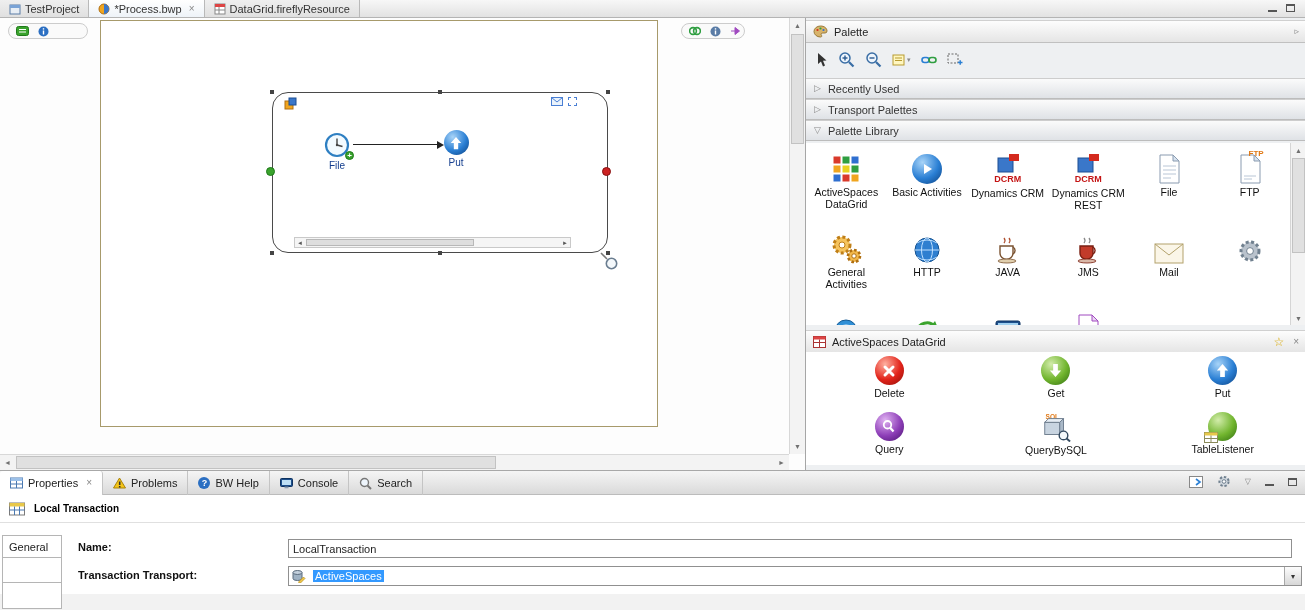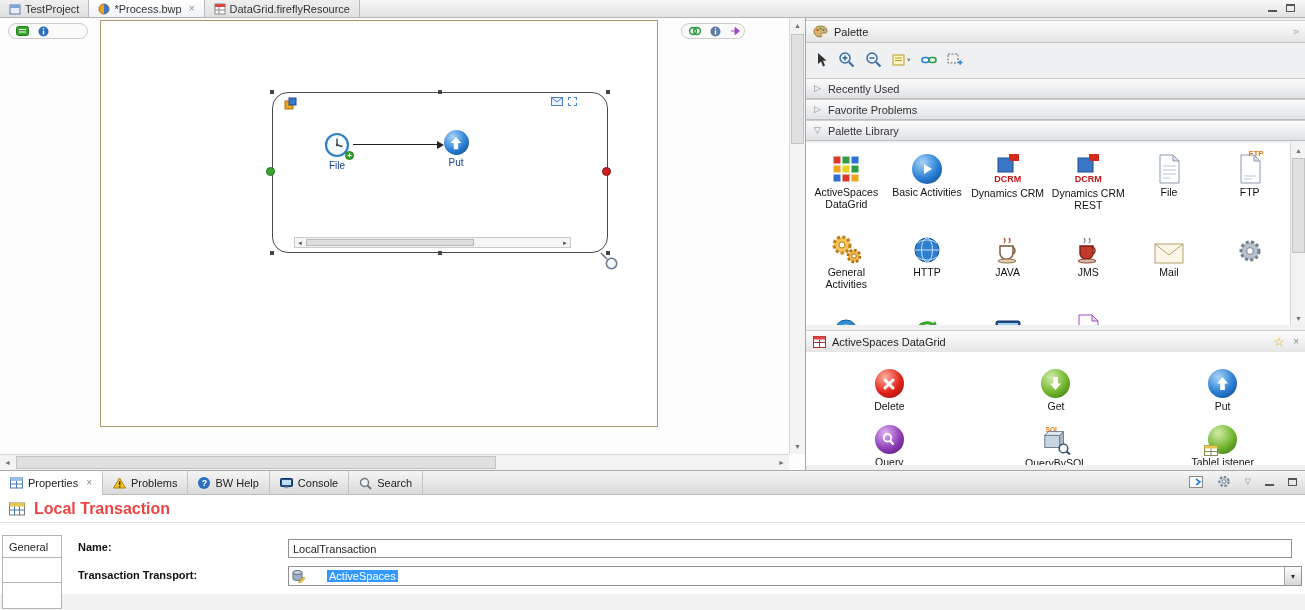--- a/index.html
+++ b/index.html
@@ -52,41 +52,41 @@
 .tbtn{height:19px;display:flex;align-items:center;justify-content:center;cursor:pointer;gap:1px}
 .psec{position:absolute;left:0;width:500px;height:21px;background:linear-gradient(#fbfbfb,#dfe2e6);border-top:1px solid #cdcdcd;border-bottom:1px solid #bcbcbc;display:flex;align-items:center;gap:7px;padding:0 8px;color:#333;cursor:pointer}
 .tri{color:#8a8a8a;font-size:9px;line-height:1}
 #palgrid{position:absolute;left:0;top:125px;width:484px;height:182px;background:#fff;overflow:hidden;display:grid;grid-template-columns:repeat(6,1fr);grid-auto-rows:80px;padding-top:3px}
 .pal-item{display:flex;flex-direction:column;align-items:center;padding-top:2px;cursor:pointer}
 .pal-icon{height:36px;display:flex;align-items:flex-end;justify-content:center;position:relative}
 .pal-badge{color:#c41414;font-weight:bold;font-size:9px;line-height:1.2}
 .ftpbadge{position:absolute;right:-2px;top:1px;color:#e07814;font-weight:bold;font-size:8px}
 .pal-label{text-align:center;font-size:10.5px;line-height:1.15;margin-top:2px;color:#111;width:78px}
 #palsb{position:absolute;left:484px;top:125px;width:16px;height:182px;background:#f3f3f3;border-left:1px solid #d5d5d5}
-#dggrid{position:absolute;left:0;top:334px;width:500px;height:113px;background:#fff;display:grid;grid-template-columns:repeat(3,1fr);grid-auto-rows:56px;padding-top:17px;overflow:hidden}
+#dggrid{position:absolute;left:0;top:334px;width:500px;height:113px;background:#fff;display:grid;grid-template-columns:repeat(3,1fr);grid-auto-rows:56px;padding-top:4px;overflow:hidden}
 .dg-item{display:flex;flex-direction:column;align-items:center;cursor:pointer}
 .dg-label{font-size:10.5px;margin-top:2px;color:#111}
 .starbtn{color:#d8a800;font-size:12px;cursor:pointer}
 .qcircle{width:12px;height:12px;border-radius:50%;background:#2b6fc2;color:#fff;font-size:9px;font-weight:bold;display:flex;align-items:center;justify-content:center}
 
 
 #bottom{position:absolute;left:0;top:470px;width:1305px;height:124px;background:#fff;border-top:1px solid #a8a8a8}
 #btabs{position:absolute;left:0;top:0;width:1305px;height:24px;background:linear-gradient(#f5f5f5,#dadada);border-bottom:1px solid #bcbcbc;display:flex}
 .btab{height:24px;display:flex;align-items:center;gap:5px;padding:0 10px;border-right:1px solid #c4c4c4;color:#222;cursor:pointer;white-space:nowrap}
 .btab.active{background:#fff;border-top-left-radius:3px;border-top-right-radius:3px}
 #btools{position:absolute;right:8px;top:4px;display:flex;align-items:center;gap:14px}
 #bhead{position:absolute;left:0;top:24px;width:1305px;height:28px;background:#fff;display:flex;align-items:center;gap:9px;padding:0 9px;border-bottom:1px solid #e0e0e0}
-#btitle{font-size:16px;font-weight:bold;color:#ef4444}
+#btitle{font-size:10px;font-weight:bold;color:#000000}
 .genbox{position:absolute;left:2px;top:64px;width:60px;height:74px;border:1px solid #b5b5b5;background:#fff}
 .gencell{height:22px;display:flex;align-items:center;padding-left:6px;font-weight:normal;border-bottom:1px solid #b5b5b5;cursor:pointer}
 .gencell2{height:25px;border-bottom:1px solid #b5b5b5}
 .flabel{position:absolute;font-weight:bold;color:#111}
 .finput{position:absolute;left:288px;top:68px;width:1004px;height:19px;border:1px solid #909090;background:#fff;display:flex;align-items:center;padding:0 4px;cursor:text}
 .fcombo{position:absolute;left:288px;top:95px;width:1014px;height:20px;border:1px solid #909090;background:#fff;display:flex;align-items:center;cursor:pointer}
-.sel{background:#3399ff;color:#fff;padding:0 2px;margin-left:21px}
+.sel{background:#3399ff;color:#fff;padding:0 2px;margin-left:7px}
 .dropbtn{margin-left:auto;width:17px;height:100%;border-left:1px solid #a8a8a8;background:linear-gradient(#fdfdfd,#d7d7d7);display:flex;align-items:center;justify-content:center;color:#333;font-size:8px;cursor:pointer}
 </style>
 </head>
 <body>
 
 <div id="app">
 
   <div id="topbar">
     <div class="etab">
       <span>
@@ -300,21 +300,21 @@
           </svg>
         </span>
     </div>
 
     <div class="psec" style="top:60px">
       <span class="tri">▷</span>
       <span>Recently Used</span>
     </div>
     <div class="psec" style="top:81px">
       <span class="tri">▷</span>
-      <span>Favorite Problems</span>
+      <span>Transport Palettes</span>
     </div>
     <div class="psec" style="top:102px">
       <span class="tri">▽</span>
       <span>Palette Library</span>
     </div>
 
     <div id="palgrid">
       <div class="pal-item">
         <div class="pal-icon">
             <svg width="30" height="30" viewBox="0 0 30 30">

